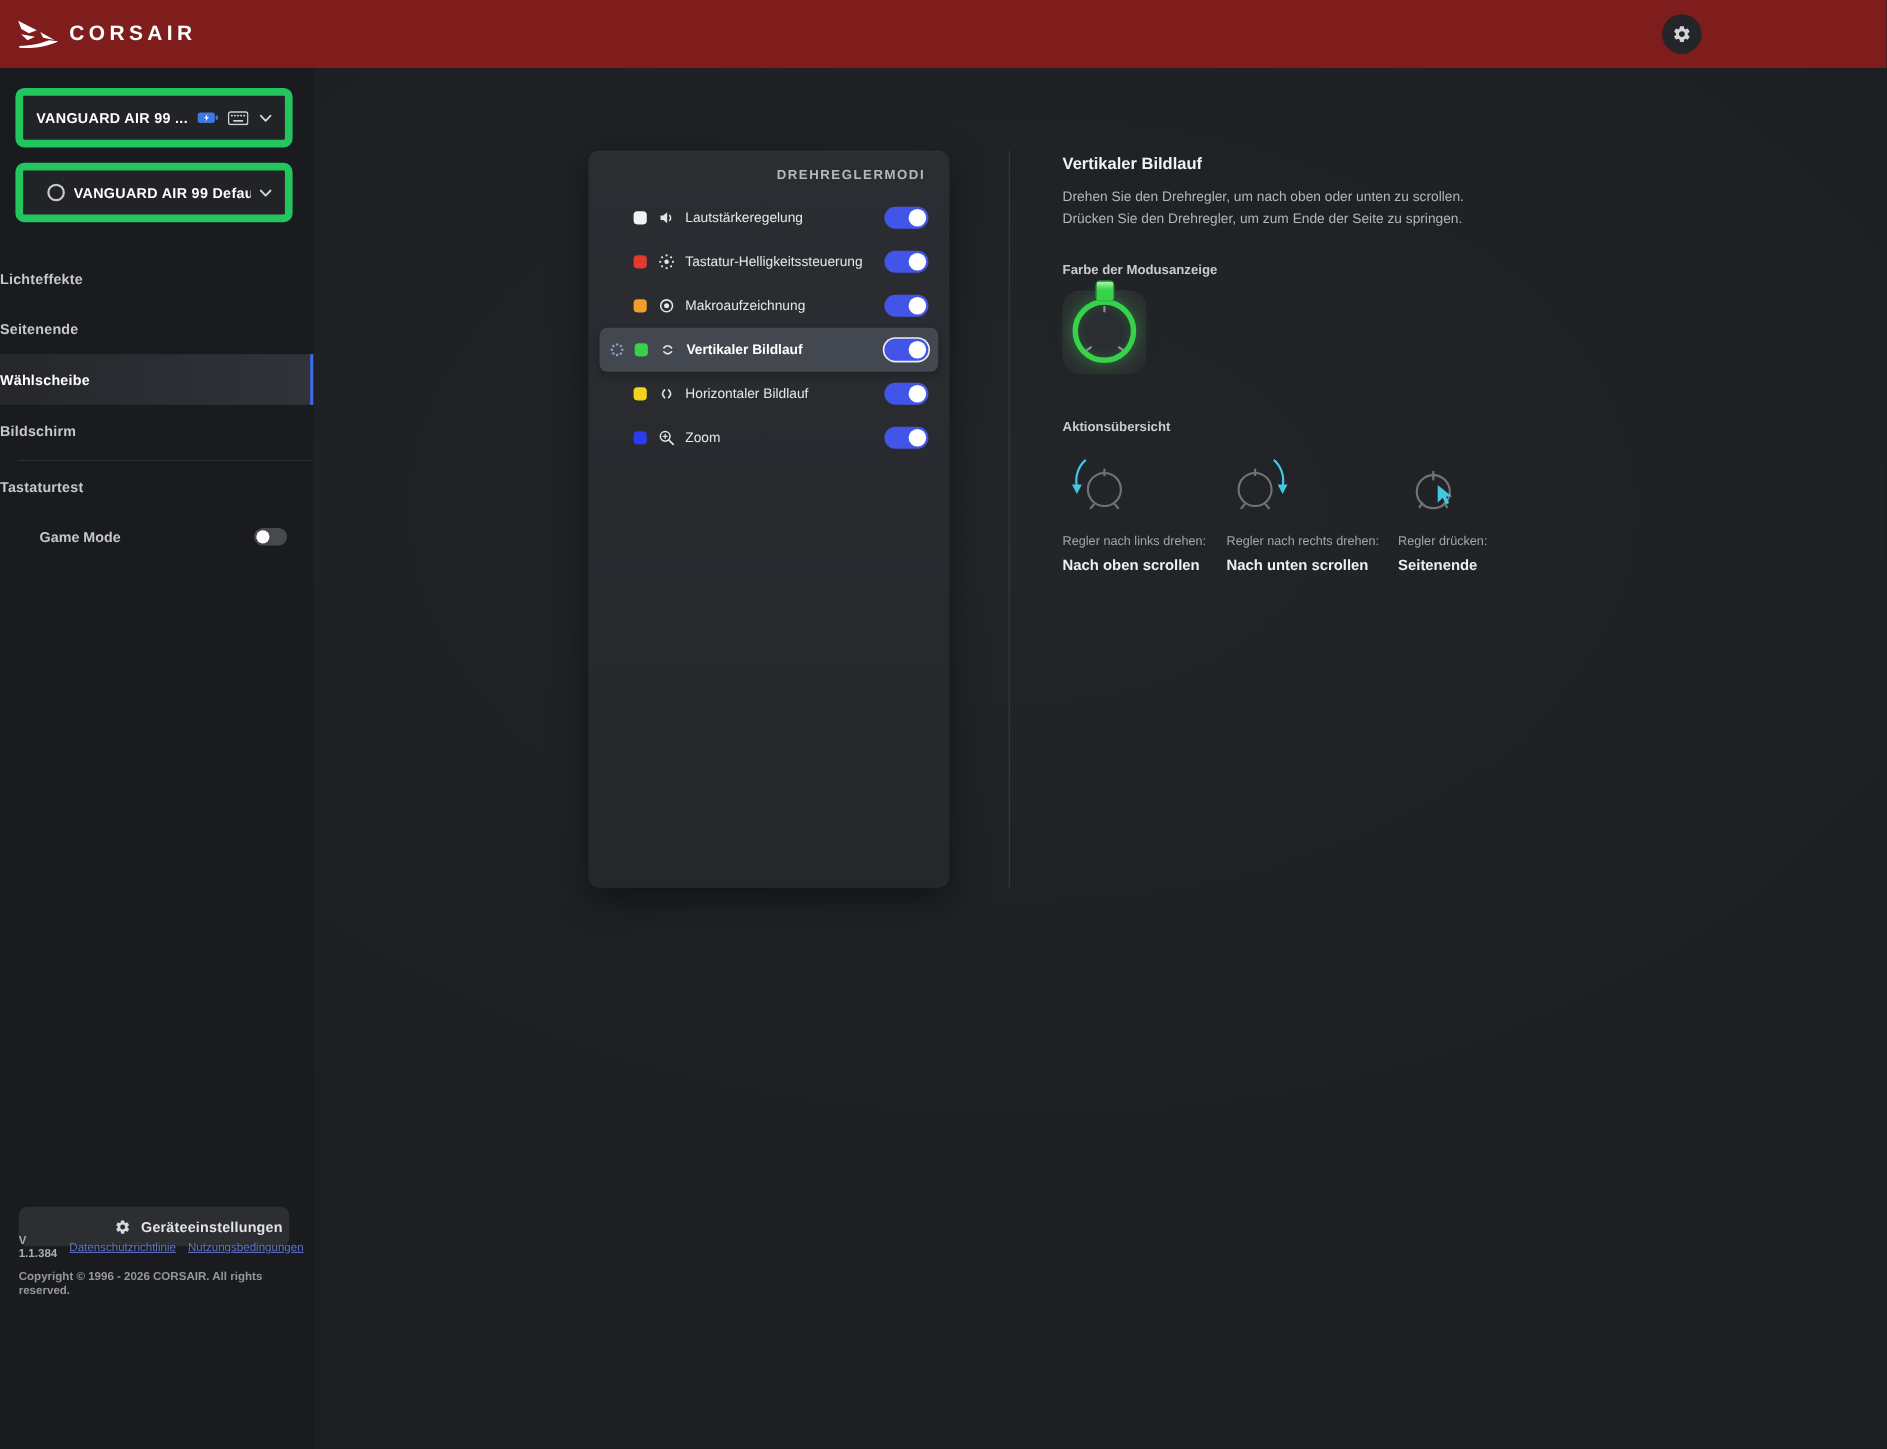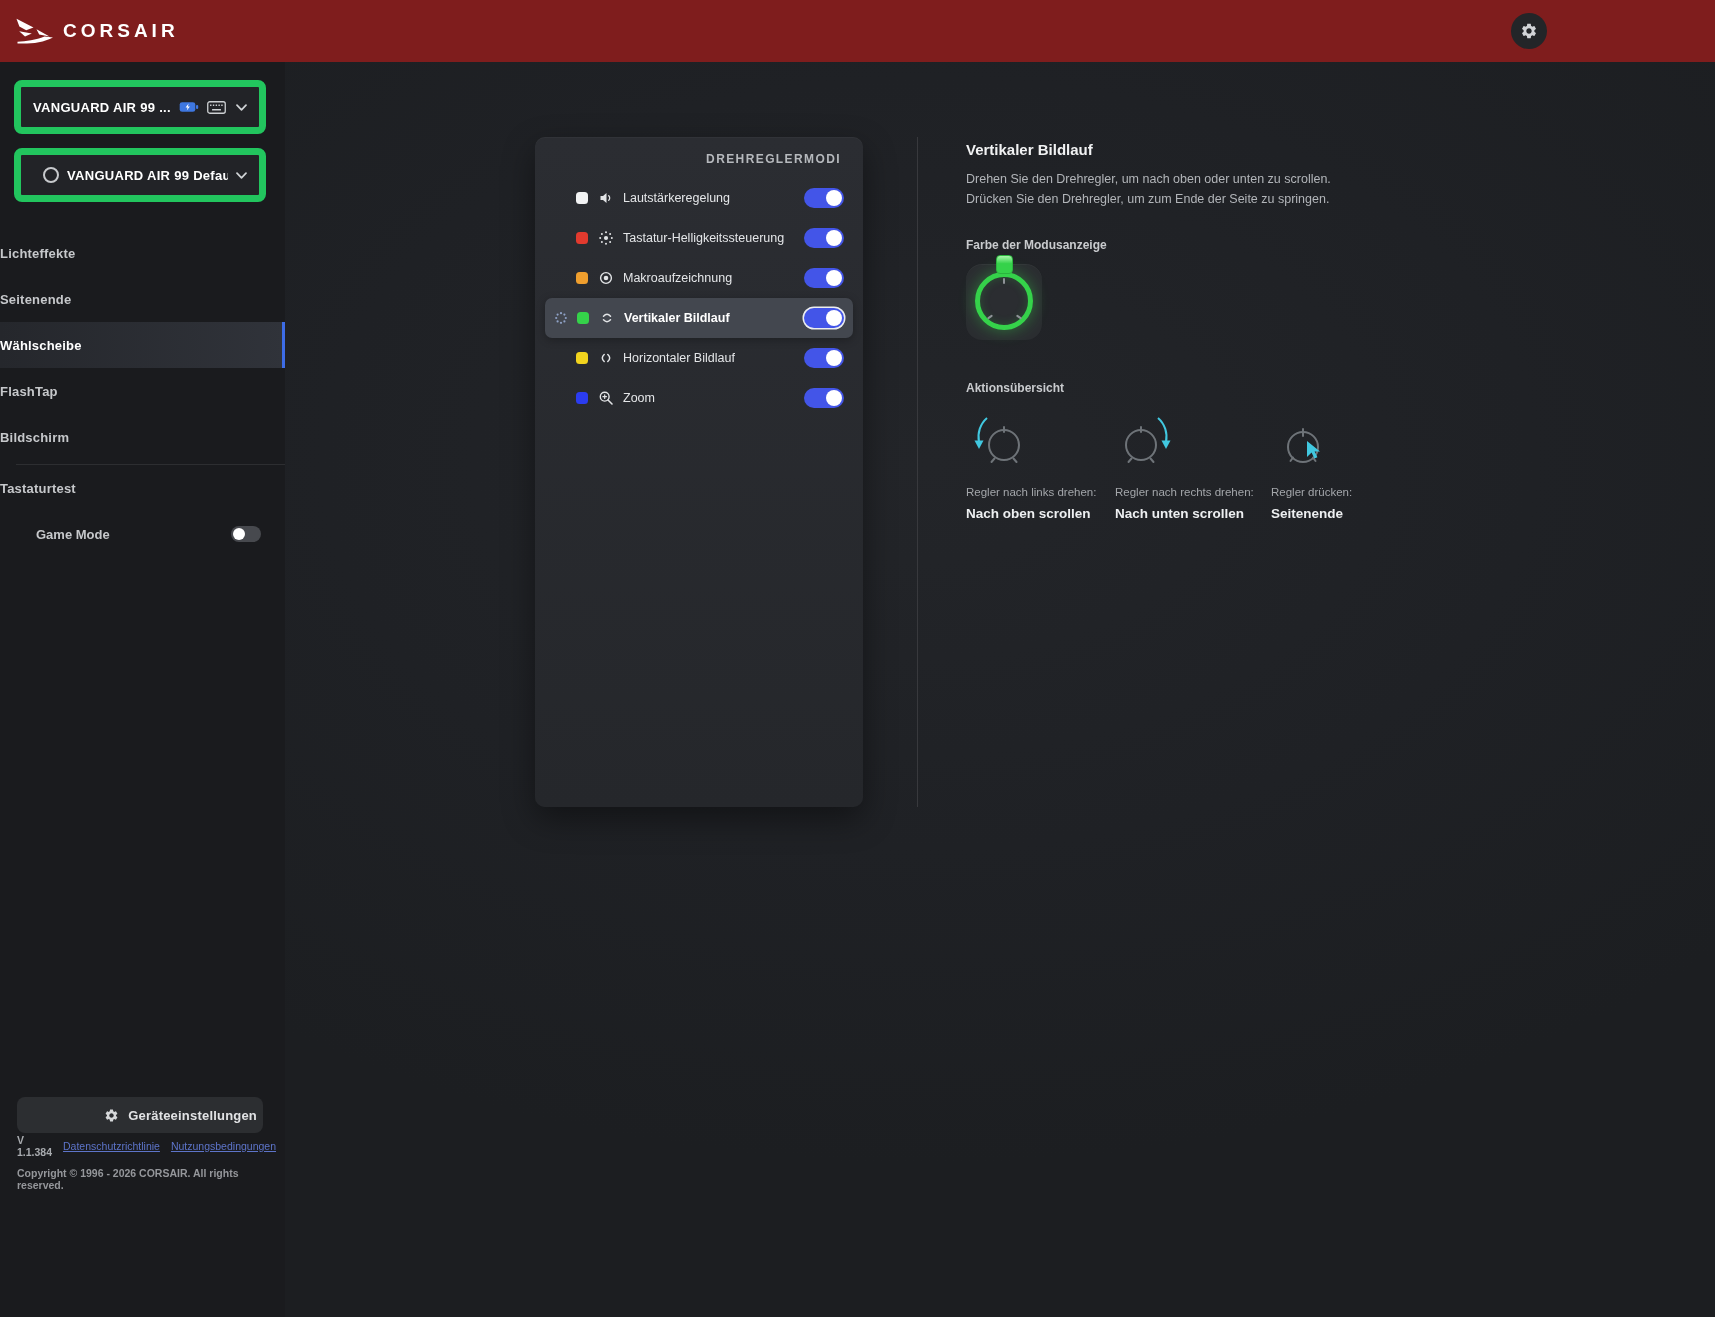--- a/index.html
+++ b/index.html
@@ -39,21 +39,21 @@
   .toggle{margin-left:auto;width:40px;height:20px;border-radius:10px;background:#47494e;position:relative;cursor:pointer;flex:none;}
   .toggle.on{background:#4355e8;}
   .toggle .knob{position:absolute;top:2px;left:2px;width:16px;height:16px;border-radius:50%;background:#fff;}
   .toggle.on .knob{transform:translateX(20px);}
   .toggle.sm{width:30px;height:16px;border-radius:8px;}
   .toggle.sm .knob{width:12px;height:12px;}
 
   .dev-settings{position:absolute;left:17px;width:246px;bottom:184px;height:36px;border-radius:8px;background:#2c2e31;
     border:none;color:#e2e3e5;font-size:13px;font-weight:700;display:flex;align-items:center;justify-content:flex-end;gap:9px;
     cursor:pointer;font-family:inherit;letter-spacing:.2px;}
-  .side-footer{position:absolute;left:17px;right:12px;bottom:126px;}
+  .side-footer{position:absolute;left:17px;right:12px;bottom:138px;}
   .version-row{display:flex;align-items:center;gap:11px;font-size:10.5px;}
   .ver{font-weight:700;color:#a8abaf;}
   .flink{color:#5d74c9;text-decoration:underline;cursor:pointer;}
   .copyright{margin-top:9px;font-size:10.5px;color:#95979b;font-weight:600;}
 
   
   .main{position:absolute;left:285px;top:62px;right:0;bottom:0;
     background:radial-gradient(1100px 700px at 45% 32%, #232529 0%, #1f2125 55%, #1c1e21 100%);}
 
   .modes-panel{position:absolute;left:250px;top:75px;width:328px;height:670px;border-radius:10px;
@@ -152,23 +152,20 @@
     <div class="nav-item">
       <span>Lichteffekte</span>
     </div>
     <div class="nav-item">
       <span>Seitenende</span>
     </div>
     <div class="nav-item on">
       <span>Wählscheibe</span>
     </div>
     <div class="nav-item">
-      <span>FlashTap</span>
-    </div>
-    <div class="nav-item">
       <span>Bildschirm</span>
     </div>
   </nav>
 
   <div class="nav-divider"></div>
 
   <div class="nav-item">
     <span>Tastaturtest</span>
   </div>
 

